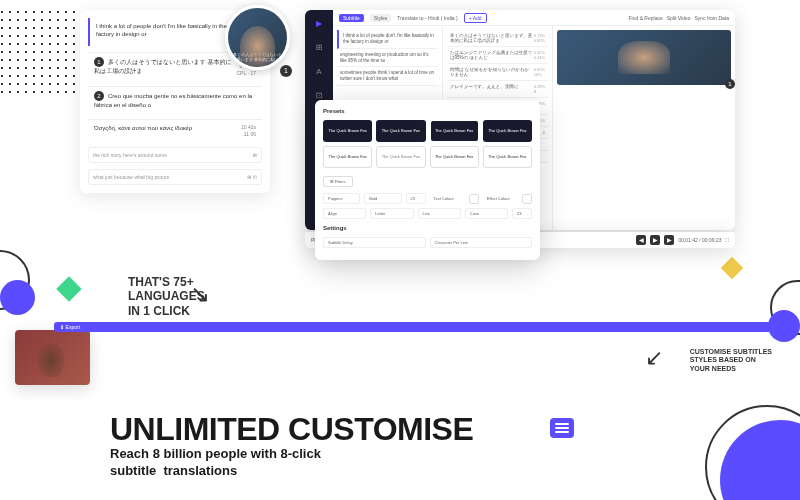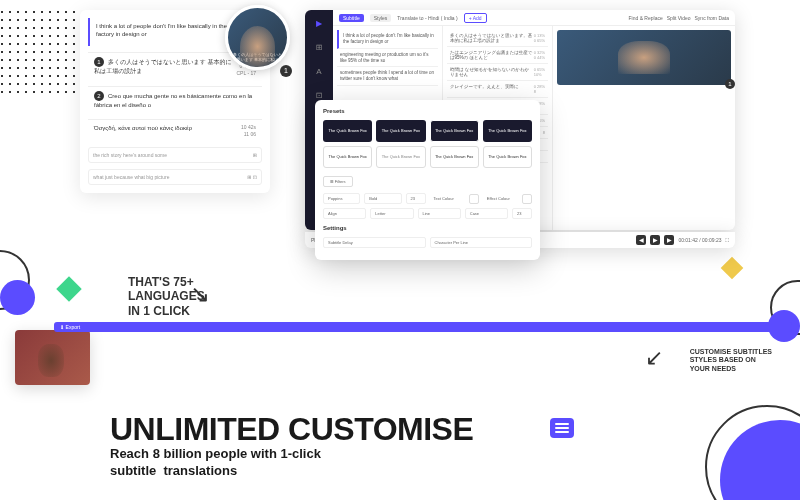--- a/index.html
+++ b/index.html
@@ -267,14 +267,14 @@
 YOUR NEEDS</div>
 <div class="arrow-right"></div>
 
 <div class="export-panel">
   <div class="export-vid"></div>
 </div>
 <div class="export-btn" style="position:absolute;top:322px;left:54px">⬇ <span>Export</span></div>
 
 <div class="headline">UNLIMITED CUSTOMISE</div>
 <div class="sub-icon"></div>
-<div class="subhead" style="white-space:pre">Reach 8 billion people with 1-click
+<div class="subhead" style="white-space:pre">Reach 8 billion people with 8-click
 subtitle  translations</div>
 
 </body></html>

